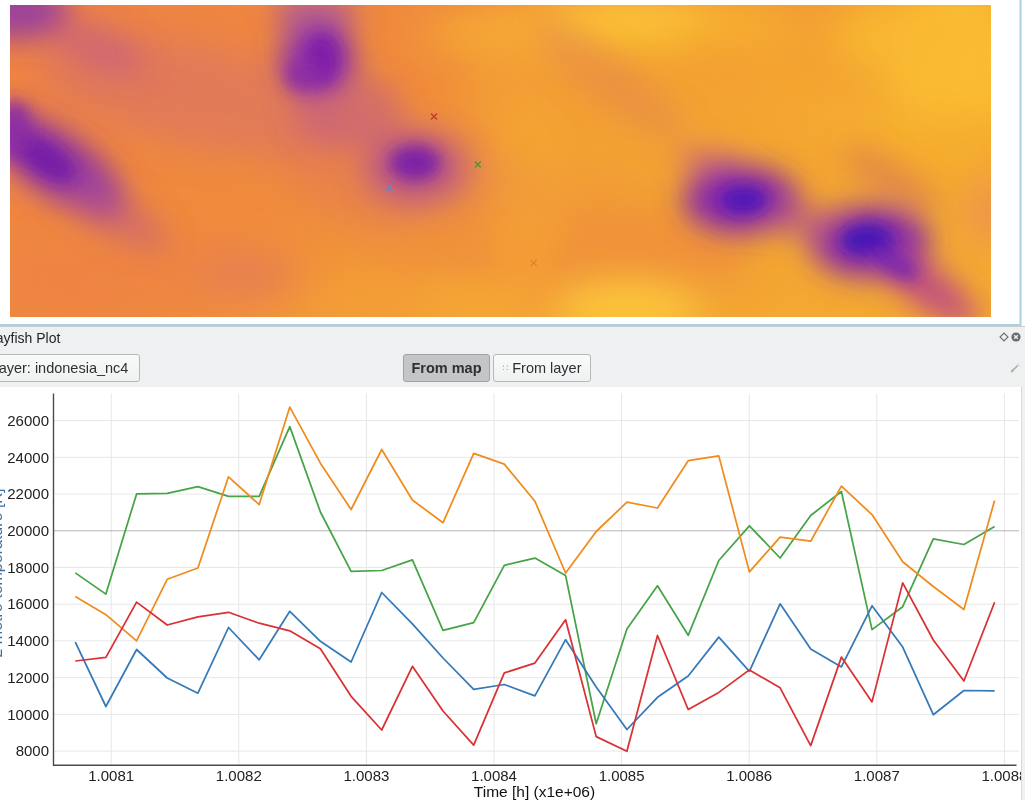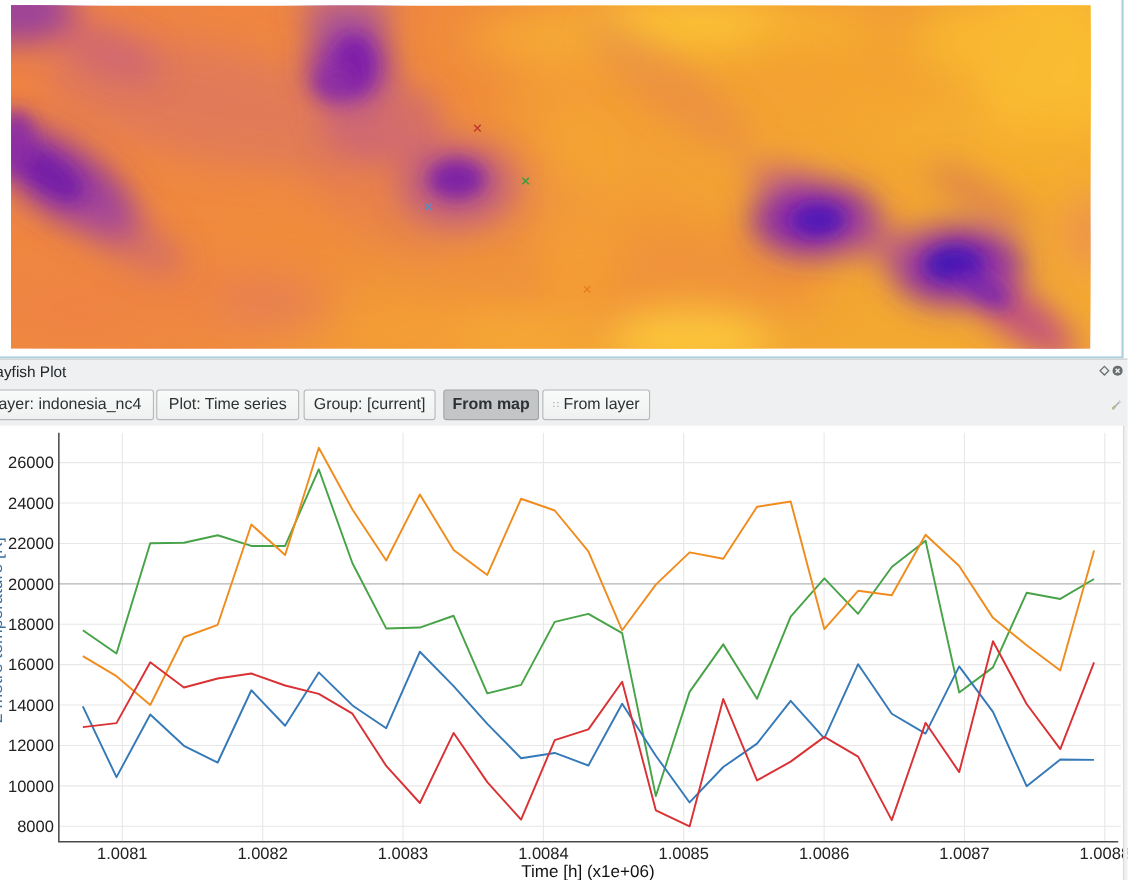--- a/index.html
+++ b/index.html
@@ -108,22 +108,20 @@
   </svg>
 
   <div id="panel" class="abs"></div>
   <div id="ptitle" class="abs" style="left:-19px;">Crayfish Plot</div>
   <svg class="abs" style="left:996px;top:330px" width="28" height="14" viewBox="0 0 28 14">
     <rect x="5.2" y="4.2" width="5.6" height="5.6" fill="none" stroke="#6e7173" stroke-width="1.2" transform="rotate(45 8 7)"></rect>
     <circle cx="20" cy="7" r="4.6" fill="#696d6f"></circle>
     <path d="M18.2 5.2 l3.6 3.6 M21.8 5.2 l-3.6 3.6" stroke="#eff0f1" stroke-width="1.4"></path>
   </svg>
   <div class="btn" style="left:-21px;width:159px;">Layer: indonesia_nc4</div>
-  <div class="btn" style="left:142px;width:128px;">Plot: Time series</div>
-  <div class="btn" style="left:276px;width:118px;">Group: [current]</div>
   <div class="btn pressed" style="left:403px;width:85px;font-weight:bold;">From map</div>
   <div class="btn" style="left:493px;width:96px;"><span style="color:#9aa0a3;font-size:9px;margin-right:4px;">∷</span>From layer</div>
   <svg class="abs" style="left:1007px;top:361px" width="15" height="15" viewBox="0 0 15 15">
     <g transform="rotate(45 7.5 7.5)" opacity="0.85">
       <rect x="6.4" y="7.8" width="2.4" height="4.6" rx="1" fill="#aab088"></rect>
       <rect x="7" y="3.2" width="1.3" height="4.8" fill="#9a9da0"></rect>
       <path d="M7.6 3.4 L6.4 1.8 M7.7 3.4 L8.9 1.8" stroke="#c0c4c6" stroke-width="0.8"></path>
     </g>
   </svg>
 

